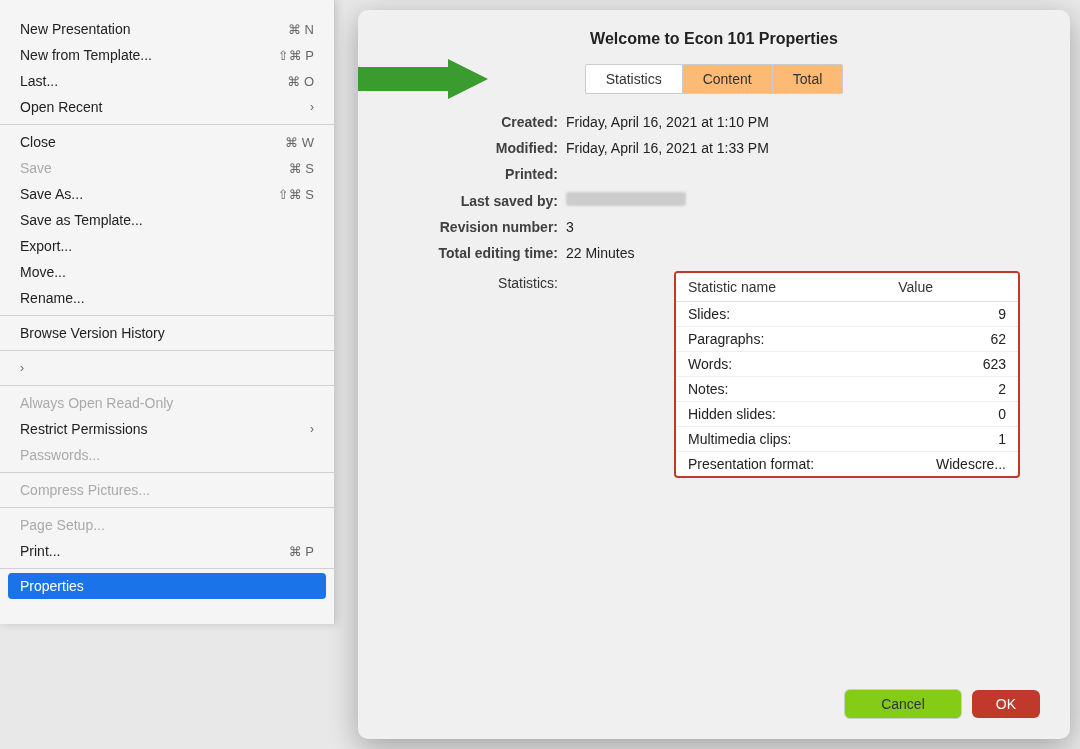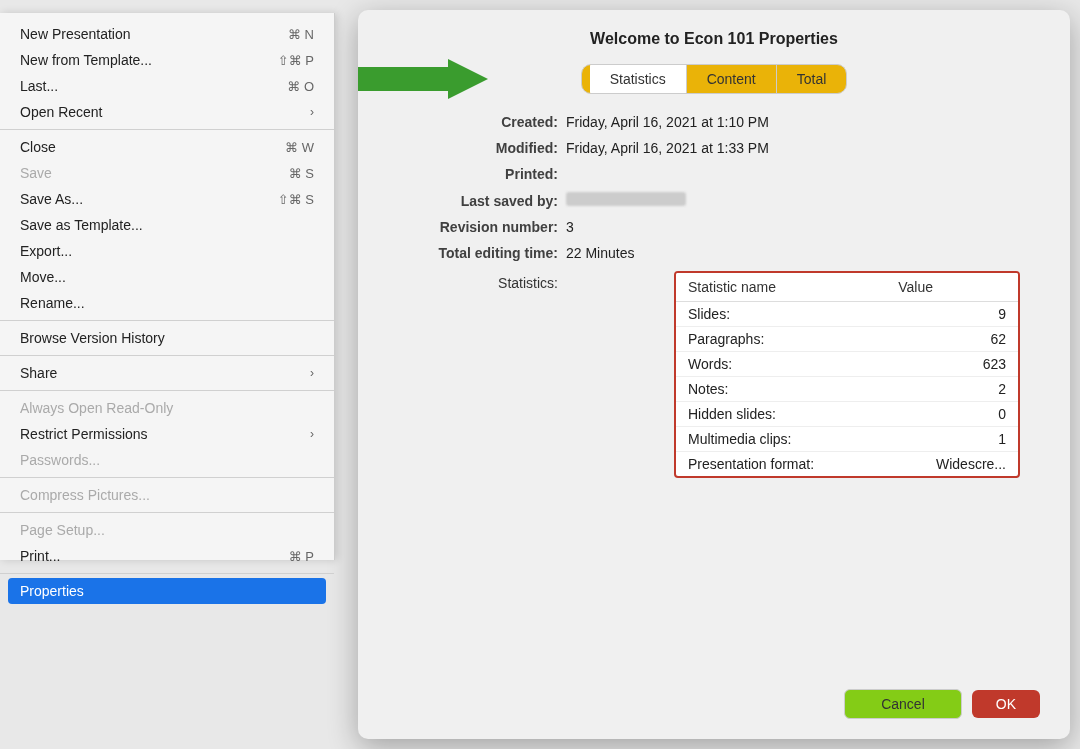--- a/index.html
+++ b/index.html
@@ -14,29 +14,28 @@
       justify-content: center;
       position: relative;
     }
 
     
     .menu-panel {
       position: absolute;
       left: 0;
       top: 0;
       width: 335px;
-      height: 547px;
+      height: 624px;
       background: #f5f5f5;
       border-right: 1px solid #ccc;
       box-shadow: 2px 0 8px rgba(0,0,0,0.15);
       display: flex;
       flex-direction: column;
-      padding: 8px 0;
+      padding: 16px 0;
       z-index: 10;
-      margin-top: 13px;
     }
 
     .menu-item {
       display: flex;
       align-items: center;
       justify-content: space-between;
       padding: 5px 20px;
       font-size: 14px;
       color: #222;
       cursor: pointer;
@@ -115,24 +114,23 @@
     }
 
     .arrow-svg {
       width: 130px;
       height: 44px;
     }
 
     .tab-group {
       display: flex;
       border: 1px solid #ccc;
-      border-radius: 10px;
+      border-radius: 2px;
       overflow: hidden;
-      background: #eab308;
-      padding-left: 8px;
+      background: #fdba74;
     }
 
     .tab-btn {
       padding: 6px 20px;
       font-size: 14px;
       cursor: pointer;
       border: none;
       background: transparent;
       color: #333;
       border-right: 1px solid #ccc;
@@ -299,21 +297,20 @@
       </div>
       <div class="menu-item">
         <span class="menu-item-label">Rename...</span>
       </div>
       <div class="menu-separator"></div>
       <div class="menu-item">
         <span class="menu-item-label">Browse Version History</span>
       </div>
       <div class="menu-separator"></div>
       <div class="menu-item">
-        <span class="menu-item-label">Share</span>
         <span class="menu-item-arrow">›</span>
       </div>
       <div class="menu-separator"></div>
       <div class="menu-item disabled">
         <span class="menu-item-label">Always Open Read-Only</span>
       </div>
       <div class="menu-item">
         <span class="menu-item-label">Restrict Permissions</span>
         <span class="menu-item-arrow">›</span>
       </div>

